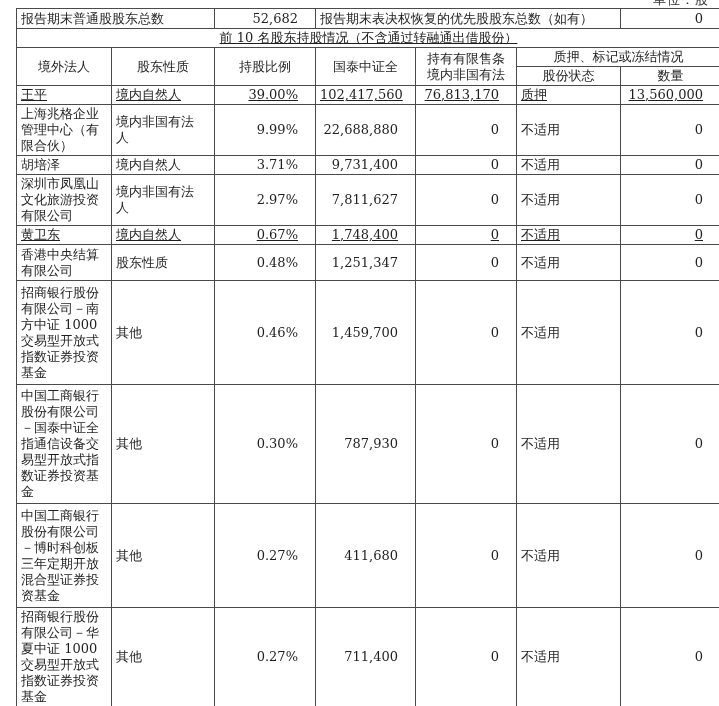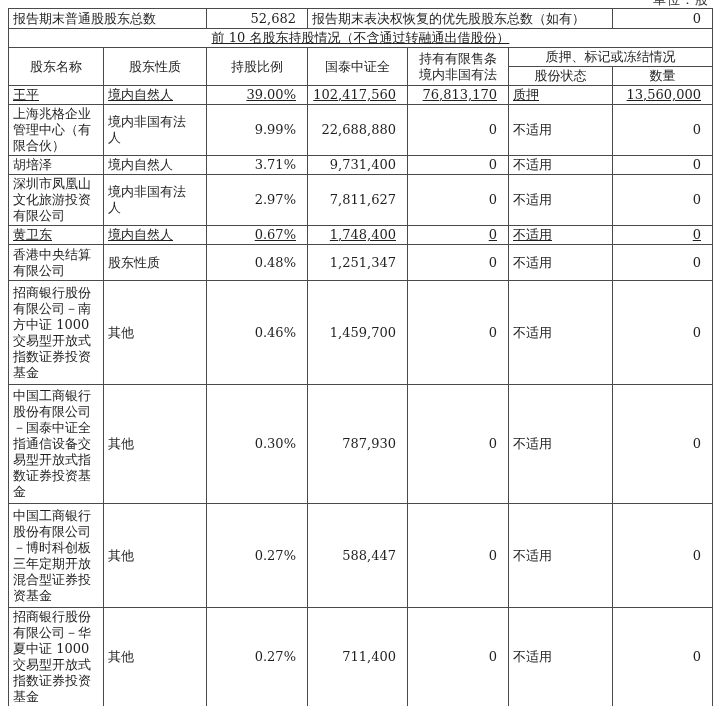--- a/index.html
+++ b/index.html
@@ -14,42 +14,42 @@
   .unit-label {
     position: absolute;
     top: -9px;
     right: 10px;
     font-size: 13px;
     letter-spacing: 1px;
     color: #333;
   }
   .tbl-wrap {
     position: absolute;
-    left: 8px; top: 8px;
+    left: 16px; top: 8px;
     width: 704px;
   }
   table {
     border-collapse: collapse;
     table-layout: fixed;
     width: 704px;
     font-size: 13px;
     line-height: 16px;
     color: #1f1f1f;
   }
   td, th {
     border: 1px solid #4a4a4a;
     padding: 1px 4px;
     vertical-align: middle;
     font-weight: normal;
     white-space: pre-line;
     overflow: hidden;
   }
   th { text-align: center; }
   td.left  { text-align: left;  padding-left: 4px; }
-  td.right { text-align: right; padding-right: 11px; }
+  td.right { text-align: right; padding-right: 17px; }
   td.center{ text-align: center; text-decoration: underline; }
   tr.sum-row    { height: 20px; }
   tr.sect-row   { height: 19px; }
   tr.hdr-1      { height: 17px; }
   tr.hdr-2      { height: 16px; }
   tr.h17 { height: 17px; text-decoration: underline; }
   tr.h18 { height: 18px; margin-top: 8px; }
   tr.h36 { height: 36px; }
   tr.h48 { height: 48px; }
   tr.h99 { height: 99px; }
@@ -79,21 +79,21 @@
     <td class="right">52,682</td>
     <td class="left" colspan="3">报告期末表决权恢复的优先股股东总数（如有）</td>
     <td class="right">0</td>
   </tr>
 
   <tr class="sect-row">
     <td class="center" colspan="7">前 10 名股东持股情况（不含通过转融通出借股份）</td>
   </tr>
 
   <tr class="hdr-1">
-    <th rowspan="2">股东名称</th>
+    <th rowspan="2">境外法人</th>
     <th rowspan="2">股东性质</th>
     <th rowspan="2">持股比例</th>
     <th rowspan="2">国泰中证全</th>
     <th rowspan="2">持有有限售条
 境内非国有法</th>
     <th colspan="2">质押、标记或冻结情况</th>
   </tr>
   <tr class="hdr-2">
     <th>股份状态</th>
     <th>数量</th>
@@ -191,21 +191,21 @@
   </tr>
   <tr class="h104">
     <td class="left">中国工商银行
 股份有限公司
 －博时科创板
 三年定期开放
 混合型证券投
 资基金</td>
     <td class="left">其他</td>
     <td class="right">0.27%</td>
-    <td class="right">588,447</td>
+    <td class="right">411,680</td>
     <td class="right">0</td>
     <td class="left">不适用</td>
     <td class="right">0</td>
   </tr>
   <tr class="h99">
     <td class="left">招商银行股份
 有限公司－华
 夏中证 1000
 交易型开放式
 指数证券投资

